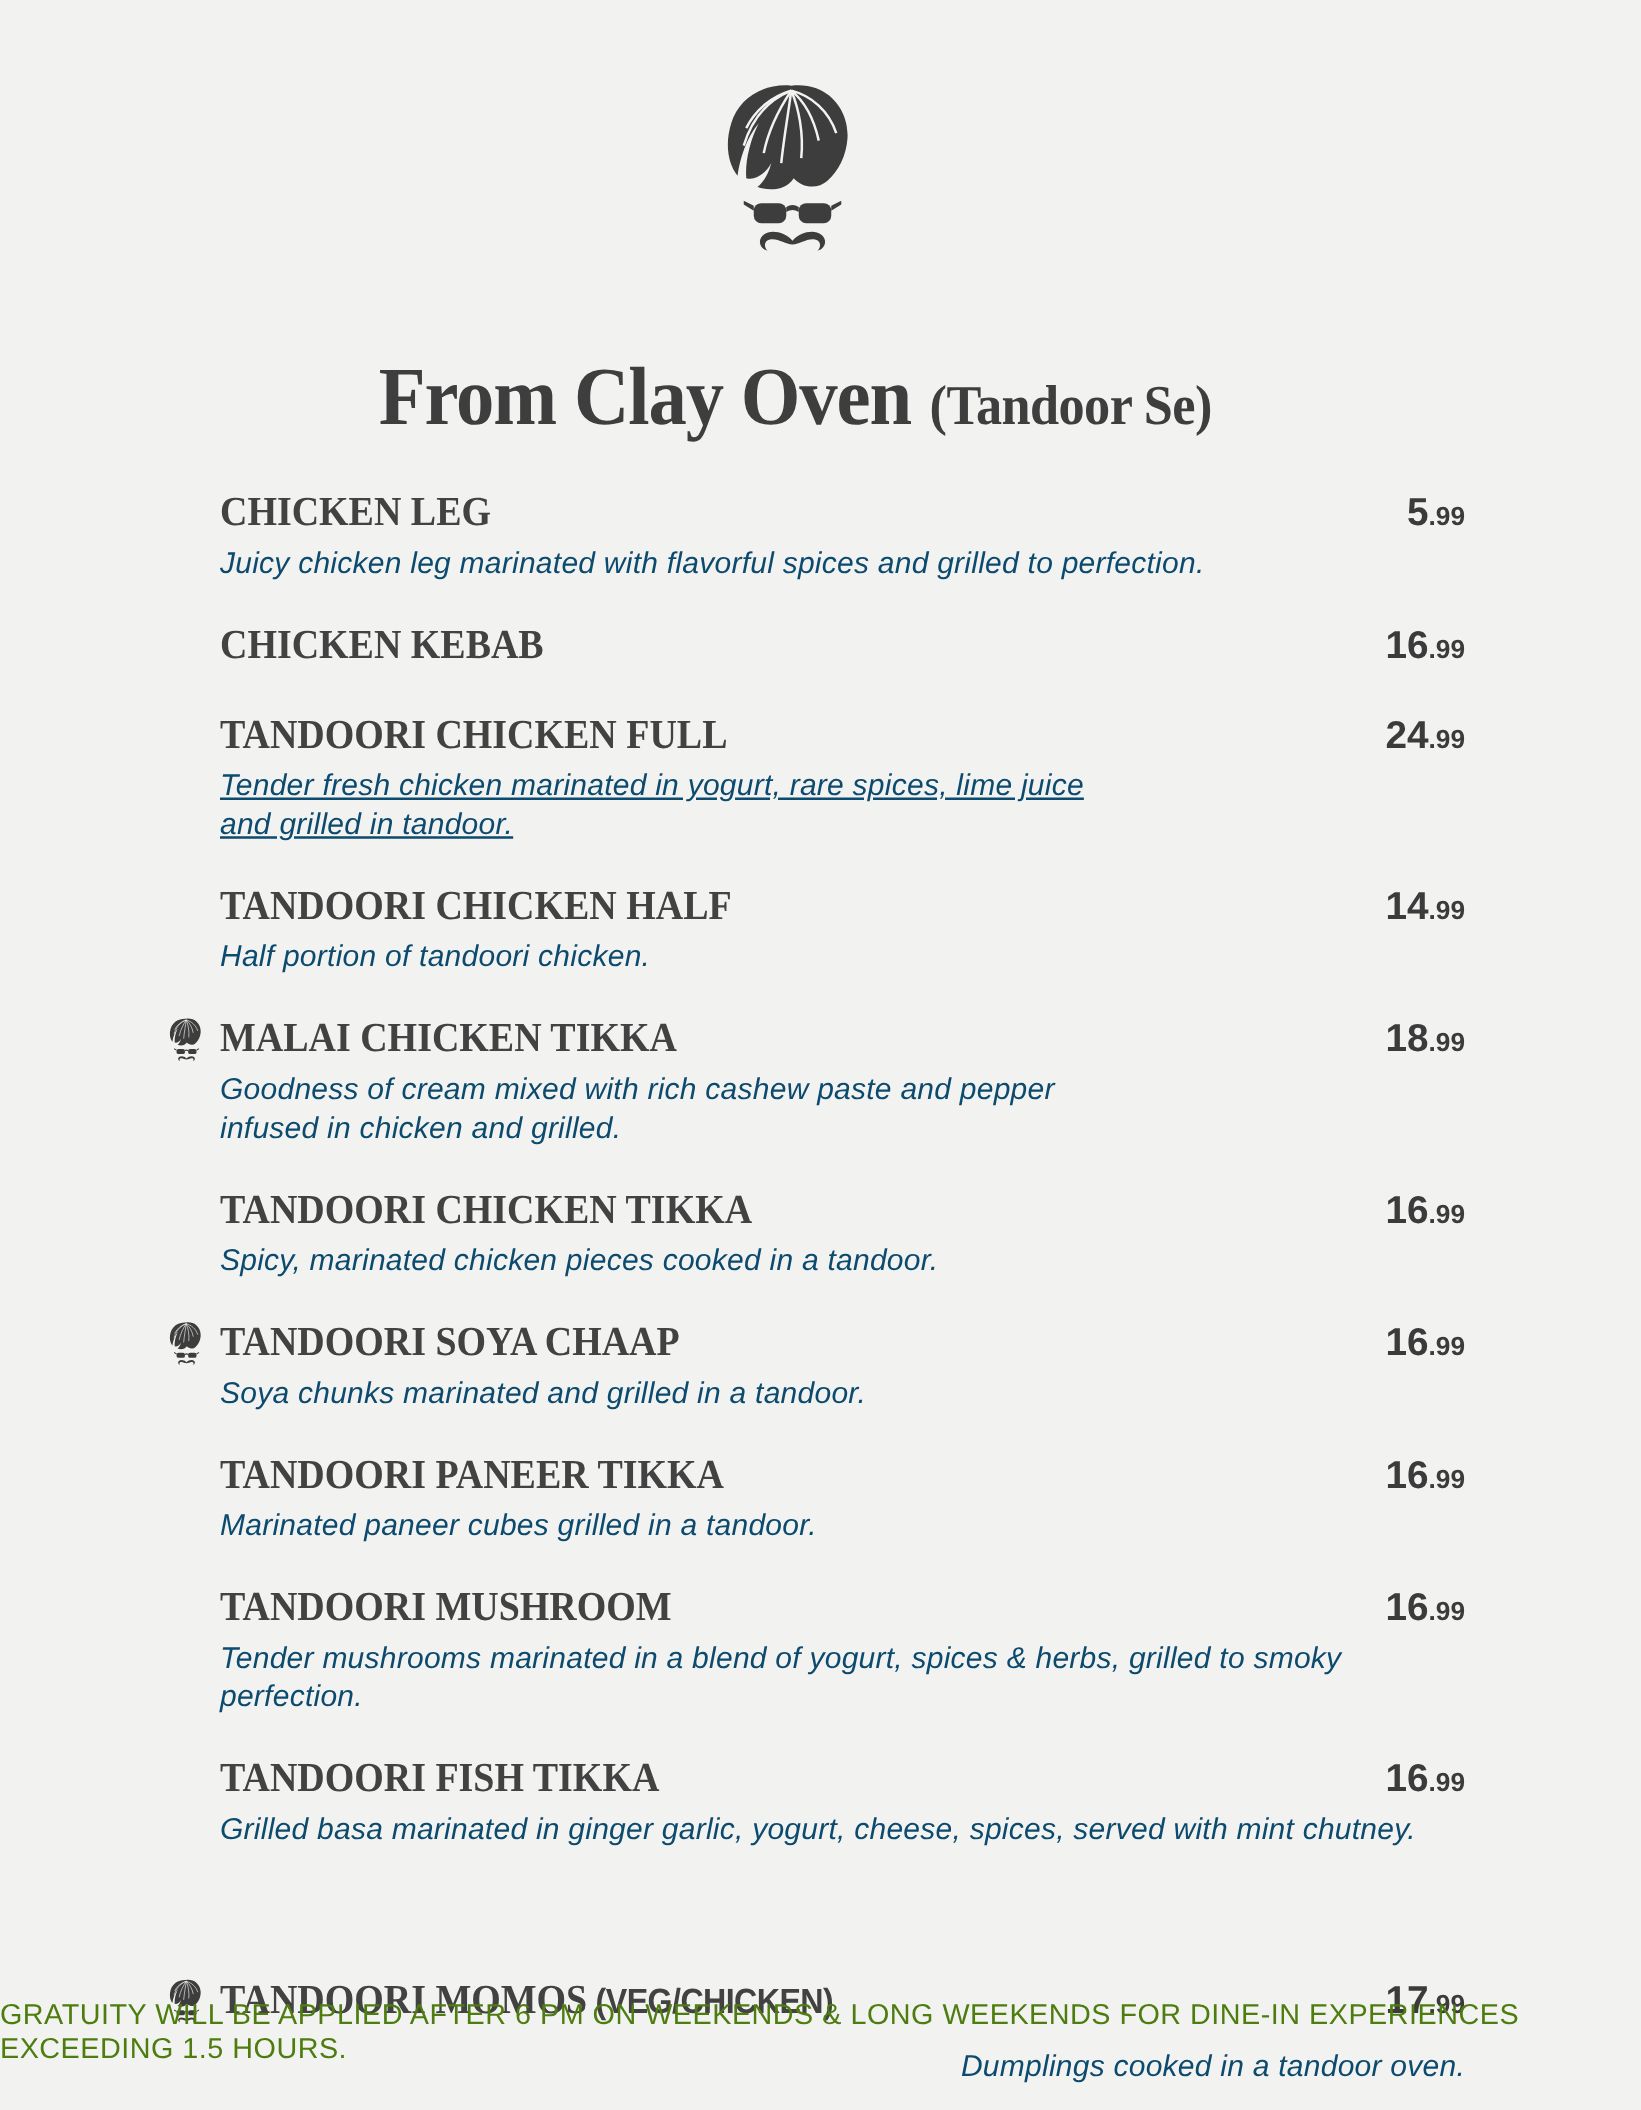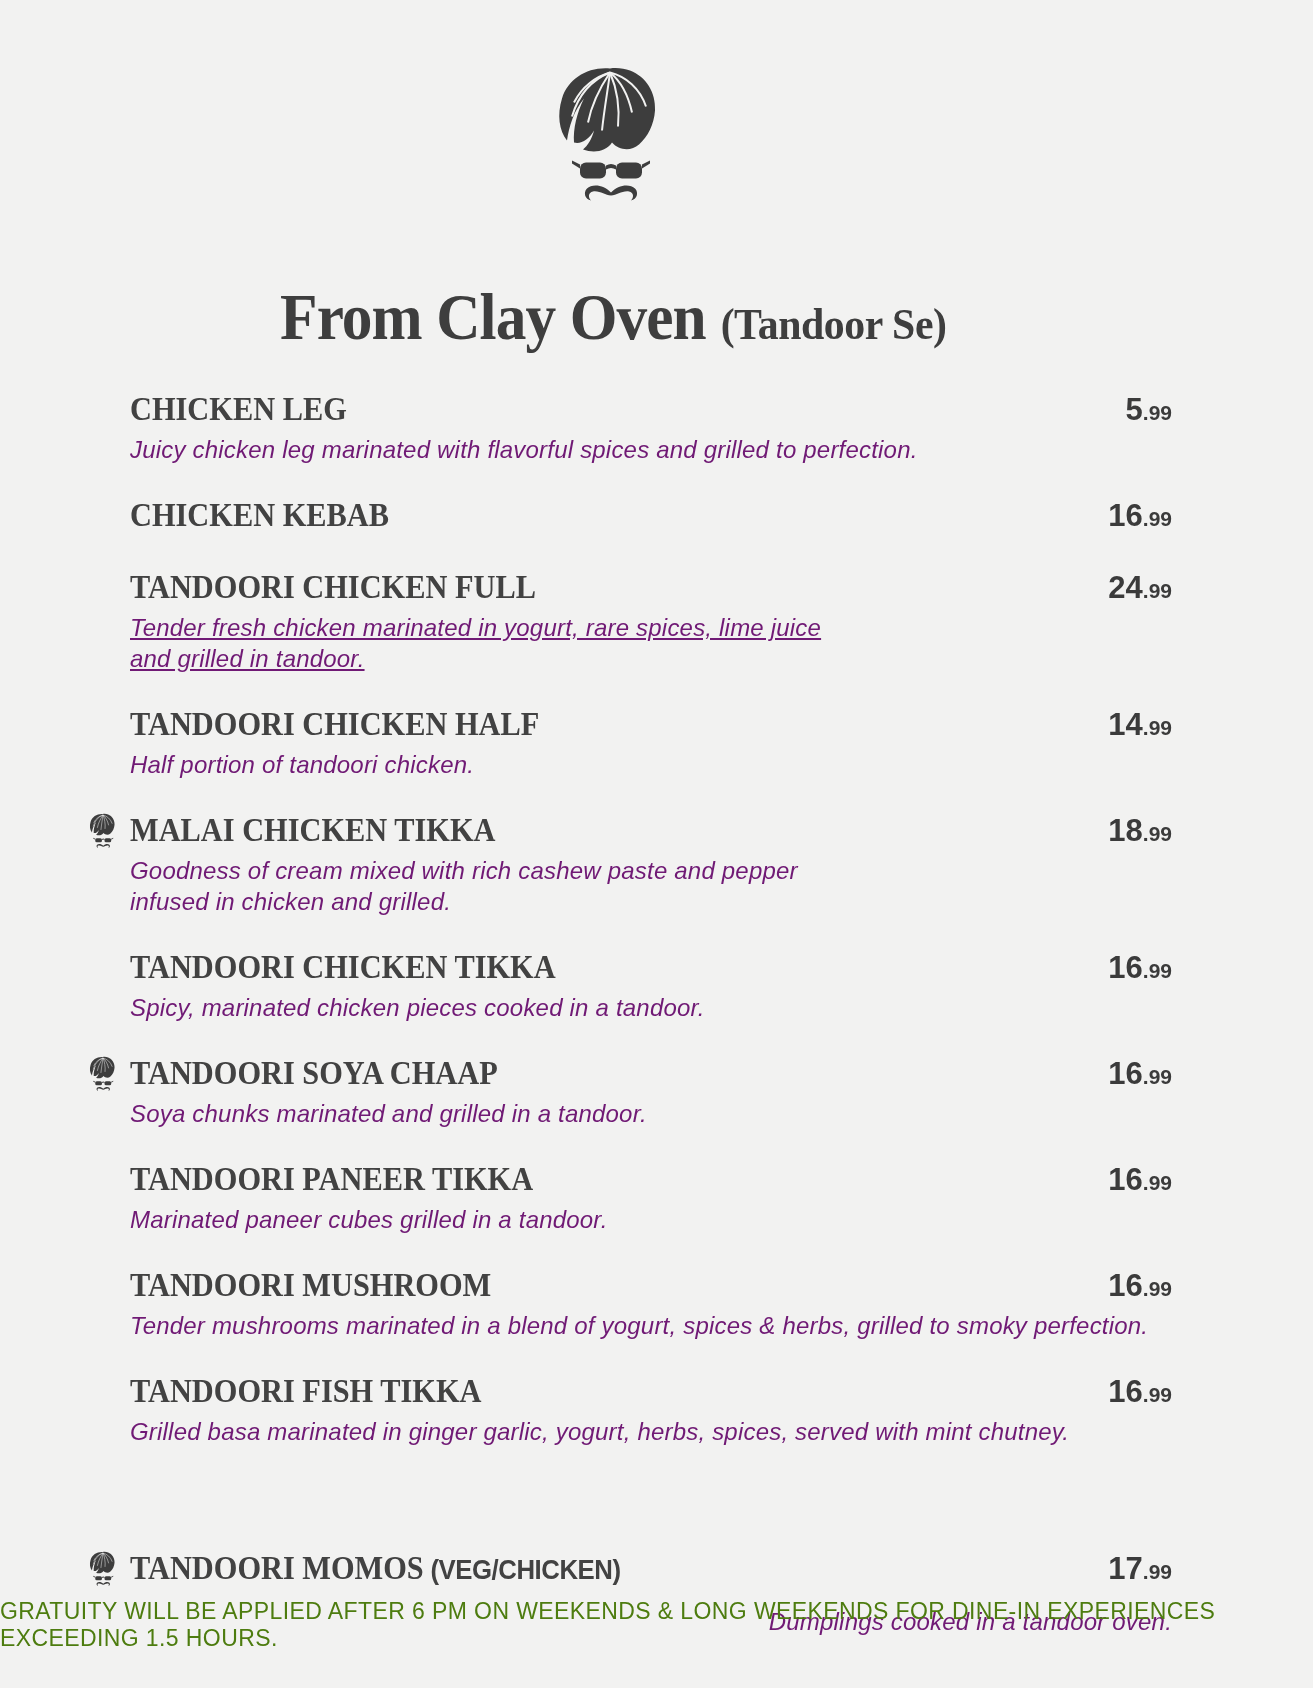--- a/index.html
+++ b/index.html
@@ -2,20 +2,21 @@
 <html><head>
 <meta charset="utf-8">
 <style>
   * { margin:0; padding:0; box-sizing:border-box; }
   html,body { background:#e8e8e8; }
   .page {
     width:1313px; height:1688px; position:relative; overflow:hidden;
     background:#f2f2f1; color:#3d3d3d;
     font-family:"Liberation Sans", sans-serif;
     margin:0 auto;
+    padding-left:46px;
   }
   .header { text-align:center; transform:translateX(-43px); }
   .logo-wrap { margin-top:60px; display:inline-block; }
   .logo-wrap svg { width:140px; height:165px; display:block; }
   .title-line { margin-top:50px; white-space:nowrap; }
   .title-inner { display:inline-block; transform:scaleX(0.93); transform-origin:center; }
   .title-main {
     font-family:"Liberation Serif", serif; font-weight:700;
     font-size:66px; color:#3e3e3e; letter-spacing:-1px;
   }
@@ -33,21 +34,21 @@
     transform-origin:left center; letter-spacing:0;
   }
   .iname .suffix {
     font-family:"Liberation Sans", sans-serif; font-weight:700; font-size:28px;
     letter-spacing:-0.5px; color:#424242;
   }
   .price { white-space:nowrap; color:#3b3b3b; font-weight:700; }
   .price .pi { font-size:31px; }
   .price .pf { font-size:21px; }
   .desc {
-    font-style:italic; font-size:24px; line-height:31px; color:#701a75;
+    font-style:italic; font-size:24px; line-height:31px; color:#0c4a6e;
     margin-top:3px; font-weight:400; letter-spacing:0.2px;
   }
   .desc.w730 { max-width:730px;text-decoration:underline; }
   .desc.w700 { max-width:700px; }
   .item-momos .desc { margin-top:16px;font-style:italic; }
   .mini-icon { position:absolute; left:-44px; top:0px; width:36px; height:42px; }
   .mini-icon svg { width:36px; height:42px; display:block; }
   .footer {
     position:absolute; left:0; right:0; bottom:36px; text-align:left;
     font-size:23px; letter-spacing:0.4px; color:#4d7c0f; font-weight:400;
@@ -178,21 +179,21 @@
         <span class="price"><span class="pi">16</span><span class="pf">.99</span></span>
       </div>
       <div class="desc">Tender mushrooms marinated in a blend of yogurt, spices &amp; herbs, grilled to smoky perfection.</div>
     </div>
 
     <div class="item">
       <div class="row">
         <span class="iname"><span>TANDOORI FISH TIKKA</span><span class="suffix"></span></span>
         <span class="price"><span class="pi">16</span><span class="pf">.99</span></span>
       </div>
-      <div class="desc">Grilled basa marinated in ginger garlic, yogurt, herbs, spices, served with mint chutney.</div>
+      <div class="desc">Grilled basa marinated in ginger garlic, yogurt, cheese, spices, served with mint chutney.</div>
     </div>
 
     <div class="item gap-before item-momos">
       <span class="mini-icon">
         <svg viewBox="0 0 140 160">
             <use href="#turban-man"></use>
           </svg>
       </span>
       <div class="row">
         <span class="iname"><span>TANDOORI MOMOS</span><span class="suffix"> (VEG/CHICKEN)</span></span>

